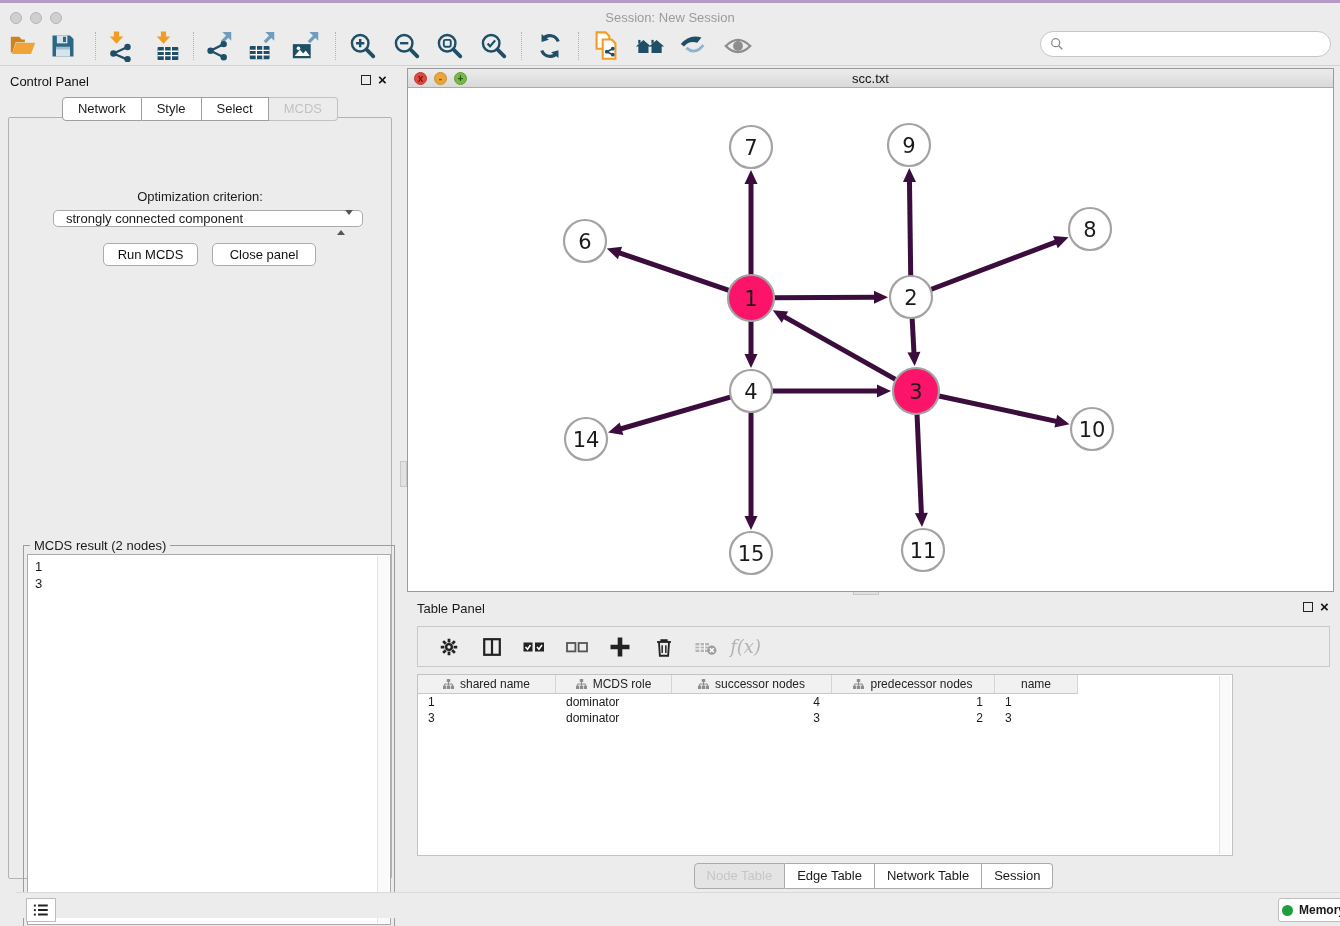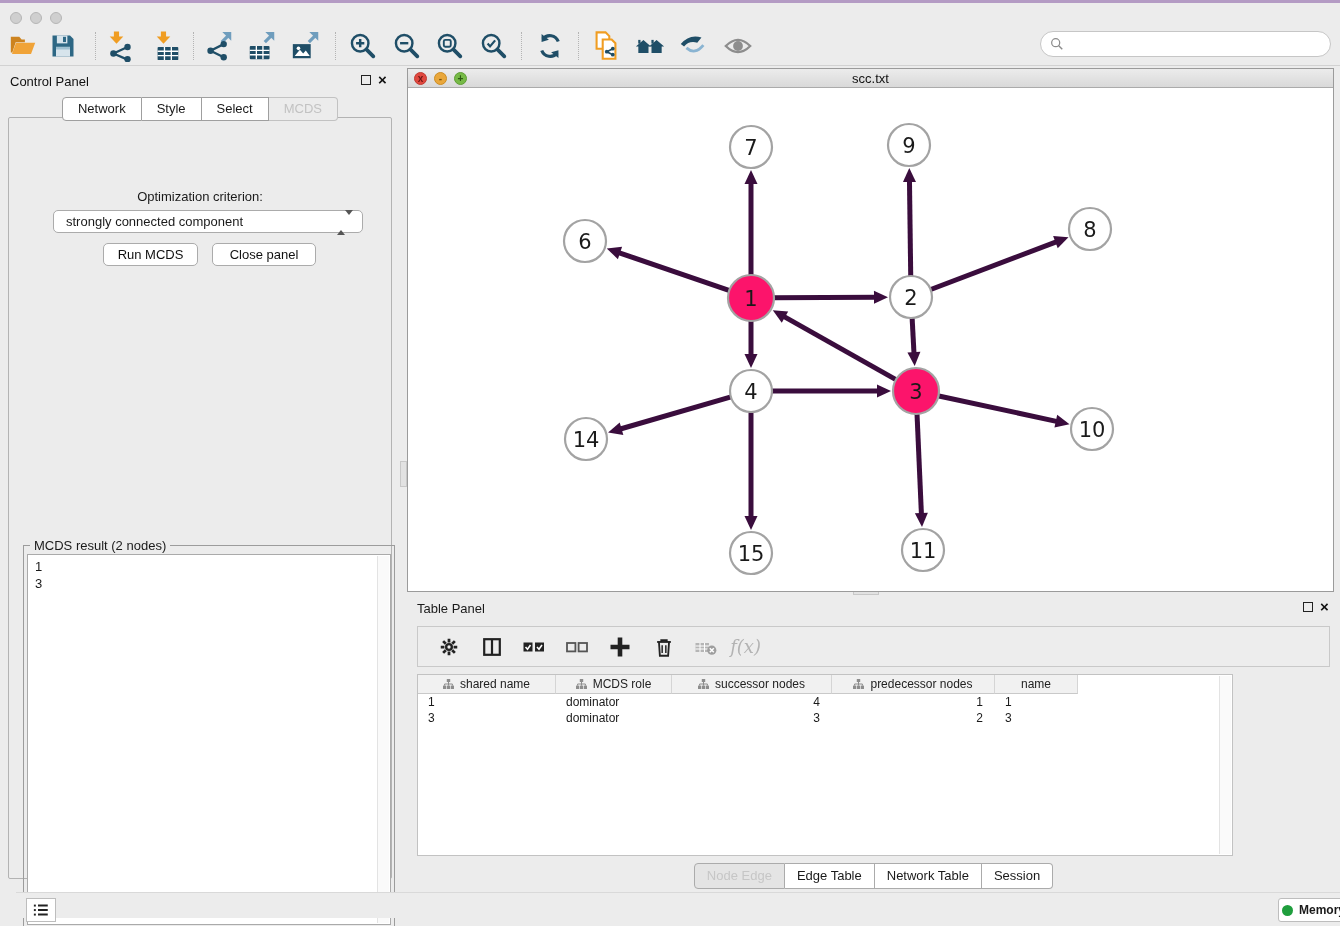--- a/index.html
+++ b/index.html
@@ -26,21 +26,21 @@
   .panel-close { position:absolute; font-size:15px; font-weight:bold; color:#111; line-height:14px; }
   #cp-float { left:361px; top:9px; } #cp-close { left:378px; top:7px; }
   #cp-box { position:absolute; left:8px; top:51px; width:384px; height:762px; border:1px solid #b3b3b3; border-radius:2px; background:#ececec; }
   #cp-tabs { position:absolute; left:0; right:0; top:31px; display:flex; justify-content:center; z-index:3; }
   #cp-tabs .tab { background:#fff; border:1px solid #9f9f9f; border-left:none; padding:3px 15px 4px; font-size:13px; }
   #cp-tabs .tab:first-child { border-left:1px solid #9f9f9f; border-radius:4px 0 0 4px; }
   #cp-tabs .tab:last-child { border-radius:0 4px 4px 0; }
   #cp-tabs .tab.sel { background:#ececec; color:#c2c2c2; border-color:#c2c2c2; }
 
   #opt-label { position:absolute; left:0; right:0; top:71px; text-align:center; font-size:13px; }
-  #criterion-select { position:absolute; left:44px; top:92px; width:310px; height:23px; background:#fff; border:1px solid #ababab; border-radius:5px; display:flex; align-items:center; padding:0 26px 0 12px; font-size:13px; }
+  #criterion-select { position:absolute; left:44px; top:92px; width:310px; height:17px; background:#fff; border:1px solid #ababab; border-radius:5px; display:flex; align-items:center; padding:0 26px 0 12px; font-size:13px; }
   #criterion-select .chevrons { position:absolute; right:9px; top:4px; }
   .chev-up { width:0; height:0; border-left:4.5px solid transparent; border-right:4.5px solid transparent; border-bottom:5px solid #555; margin-bottom:3px; }
   .chev-dn { width:0; height:0; border-left:4.5px solid transparent; border-right:4.5px solid transparent; border-top:5px solid #555; }
   .mac-btn { position:absolute; top:125px; height:23px; background:#fff; border:1px solid #ababab; border-radius:5px; font-size:13px; font-family:"Liberation Sans",sans-serif; color:#111; }
   #run-btn { left:94px; width:95px; } #close-panel-btn { left:203px; width:104px; }
 
   #result-group { position:absolute; left:14px; top:427px; width:372px; height:384px; border:1px solid #9c9c9c; }
   #result-title { position:absolute; left:6px; top:-8px; background:#ececec; padding:0 4px; font-size:13px; }
   #result-area { position:absolute; left:3px; right:3px; top:8px; bottom:3px; background:#fff; border:1px solid #aaa; }
   #result-lines { padding:3px 0 0 7px; font-size:13px; line-height:17px; }
@@ -89,20 +89,21 @@
 </style>
 </head>
 <body>
 
 <div id="titlebar">
   <div id="traffic-app">
     <div class="dot"></div>
     <div class="dot"></div>
     <div class="dot"></div>
   </div>
+  <div id="app-title">Session: New Session</div>
 </div>
 
 <div id="toolbar">
   <div class="tbtn" style="left:6px">
     <svg width="30" height="30" viewBox="0 0 32 32">
       <path d="M3 6h9l2.5 3h3.5v3H8.2L4.6 23H3z" fill="#cd831f"></path>
       <path d="M8.5 12.5h20.5L24.5 24.5H4.2z" fill="#f0a338"></path>
     </svg>
   </div>
   <div class="tbtn" style="left:46px">
@@ -502,21 +503,21 @@
           <div class="td" style="width: 116px;">dominator</div>
           <div class="td num" style="width: 160px;">3</div>
           <div class="td num" style="width: 163px;">2</div>
           <div class="td" style="width: 83px;">3</div>
         </div>
       </div>
     <div class="vscroll"></div>
   </div>
 
   <div id="bottom-tabs">
-      <div class="tab sel">Node Edge</div>
+      <div class="tab sel">Node Table</div>
       <div class="tab">Edge Table</div>
       <div class="tab">Network Table</div>
       <div class="tab">Session</div>
     </div>
 </div>
 
 <div id="statusbar">
   <div id="list-btn">
     <svg width="18" height="18" viewBox="0 0 24 24">
       <g stroke="#222" stroke-width="2.4">

